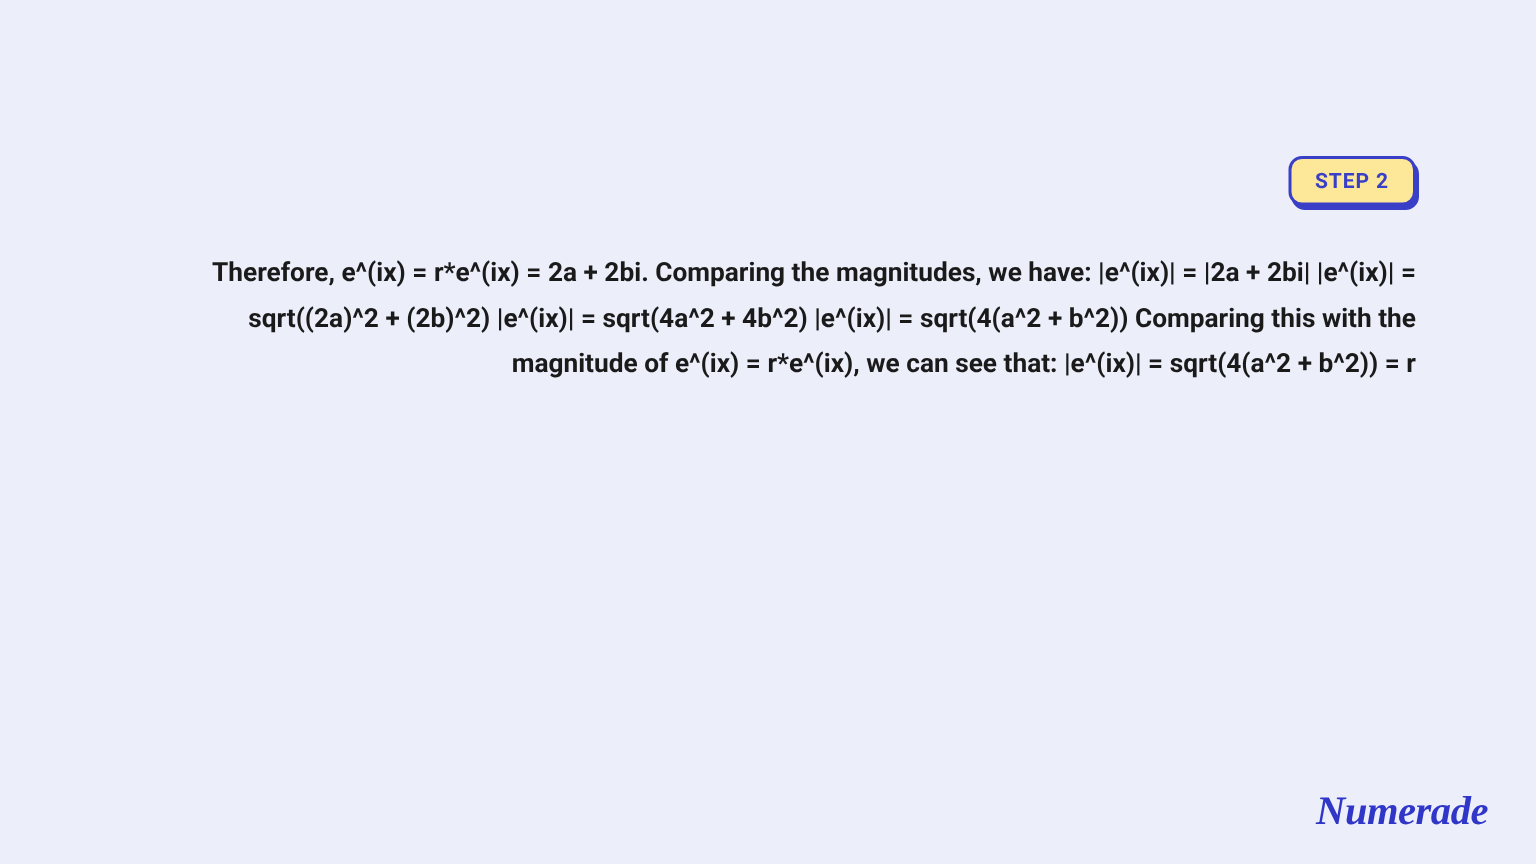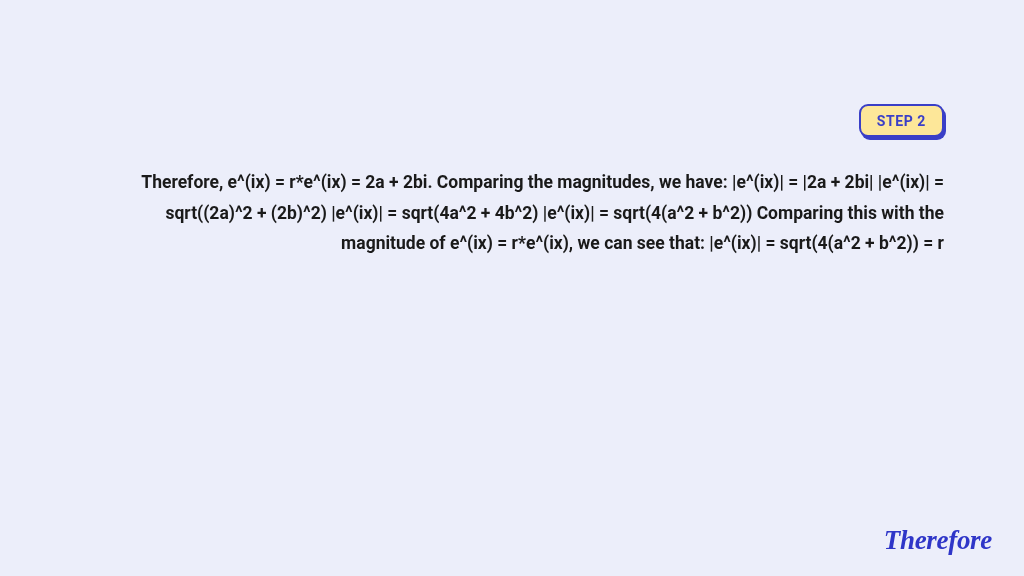--- a/index.html
+++ b/index.html
@@ -45,13 +45,13 @@
   }
 </style>
 </head>
 <body>
 
 <div class="content">
   <div class="step-badge">STEP 2</div>
   <p class="body-text">Therefore, e^(ix) = r*e^(ix) = 2a + 2bi. Comparing the magnitudes, we have: |e^(ix)| = |2a + 2bi| |e^(ix)| = sqrt((2a)^2 + (2b)^2) |e^(ix)| = sqrt(4a^2 + 4b^2) |e^(ix)| = sqrt(4(a^2 + b^2)) Comparing this with the magnitude of e^(ix) = r*e^(ix), we can see that: |e^(ix)| = sqrt(4(a^2 + b^2)) = r</p>
 </div>
 
-<div class="logo">Therefore</div>
+<div class="logo">Numerade</div>
 
 </body></html>

